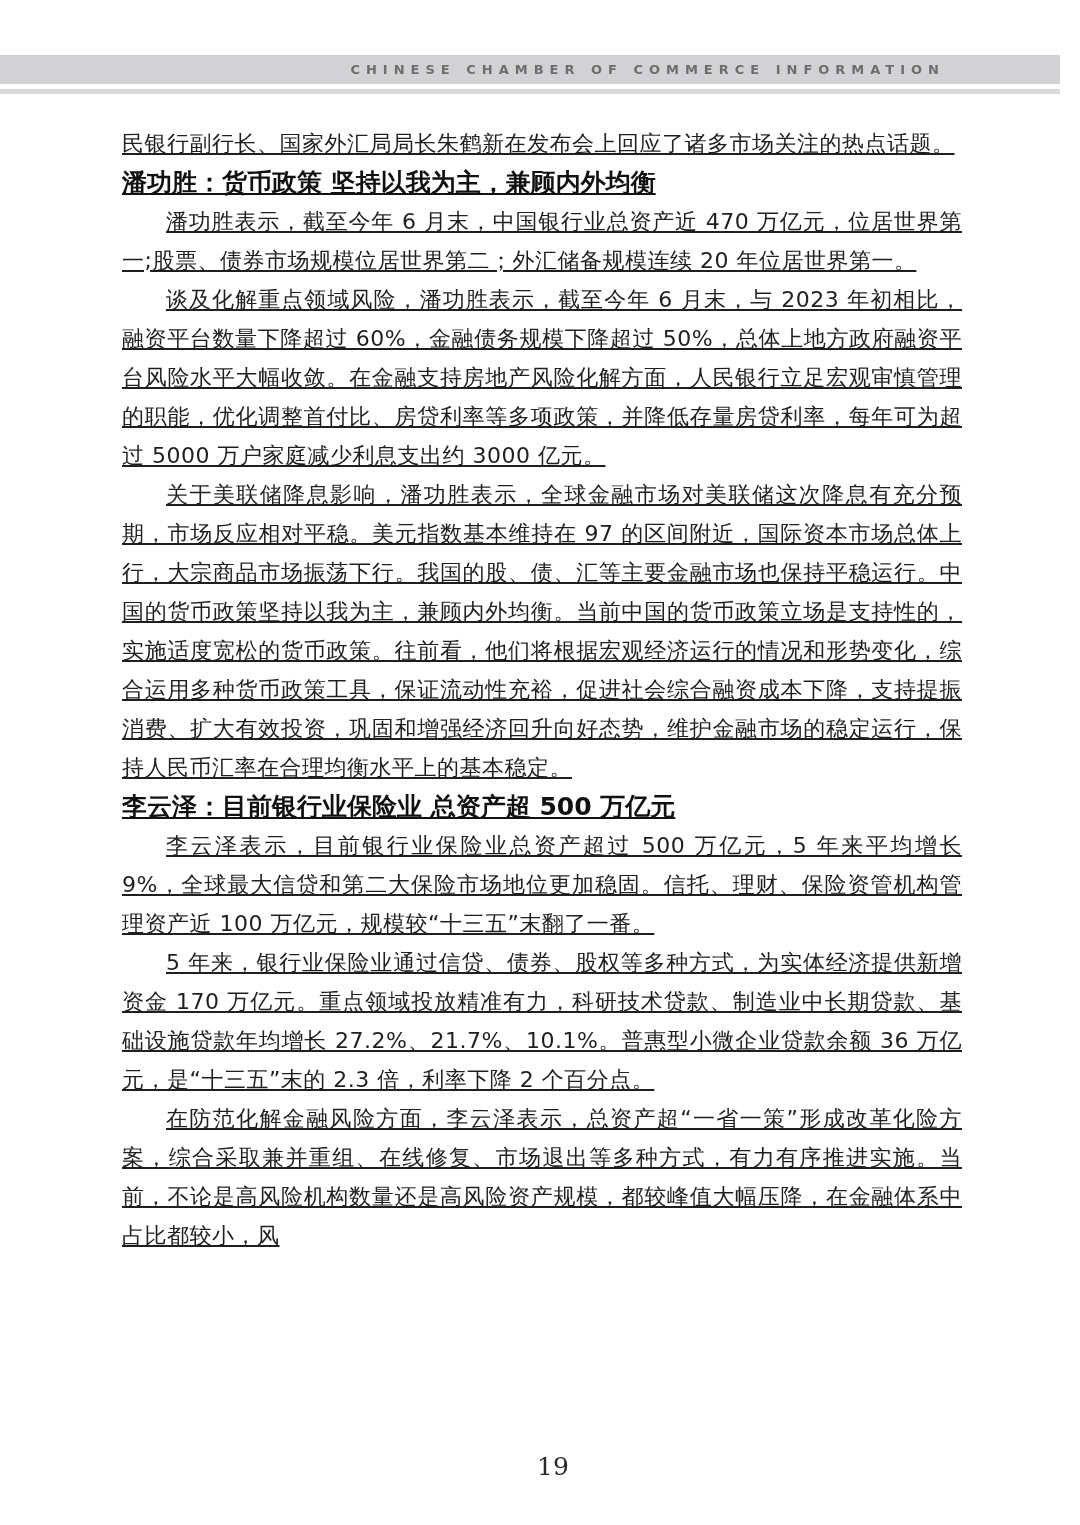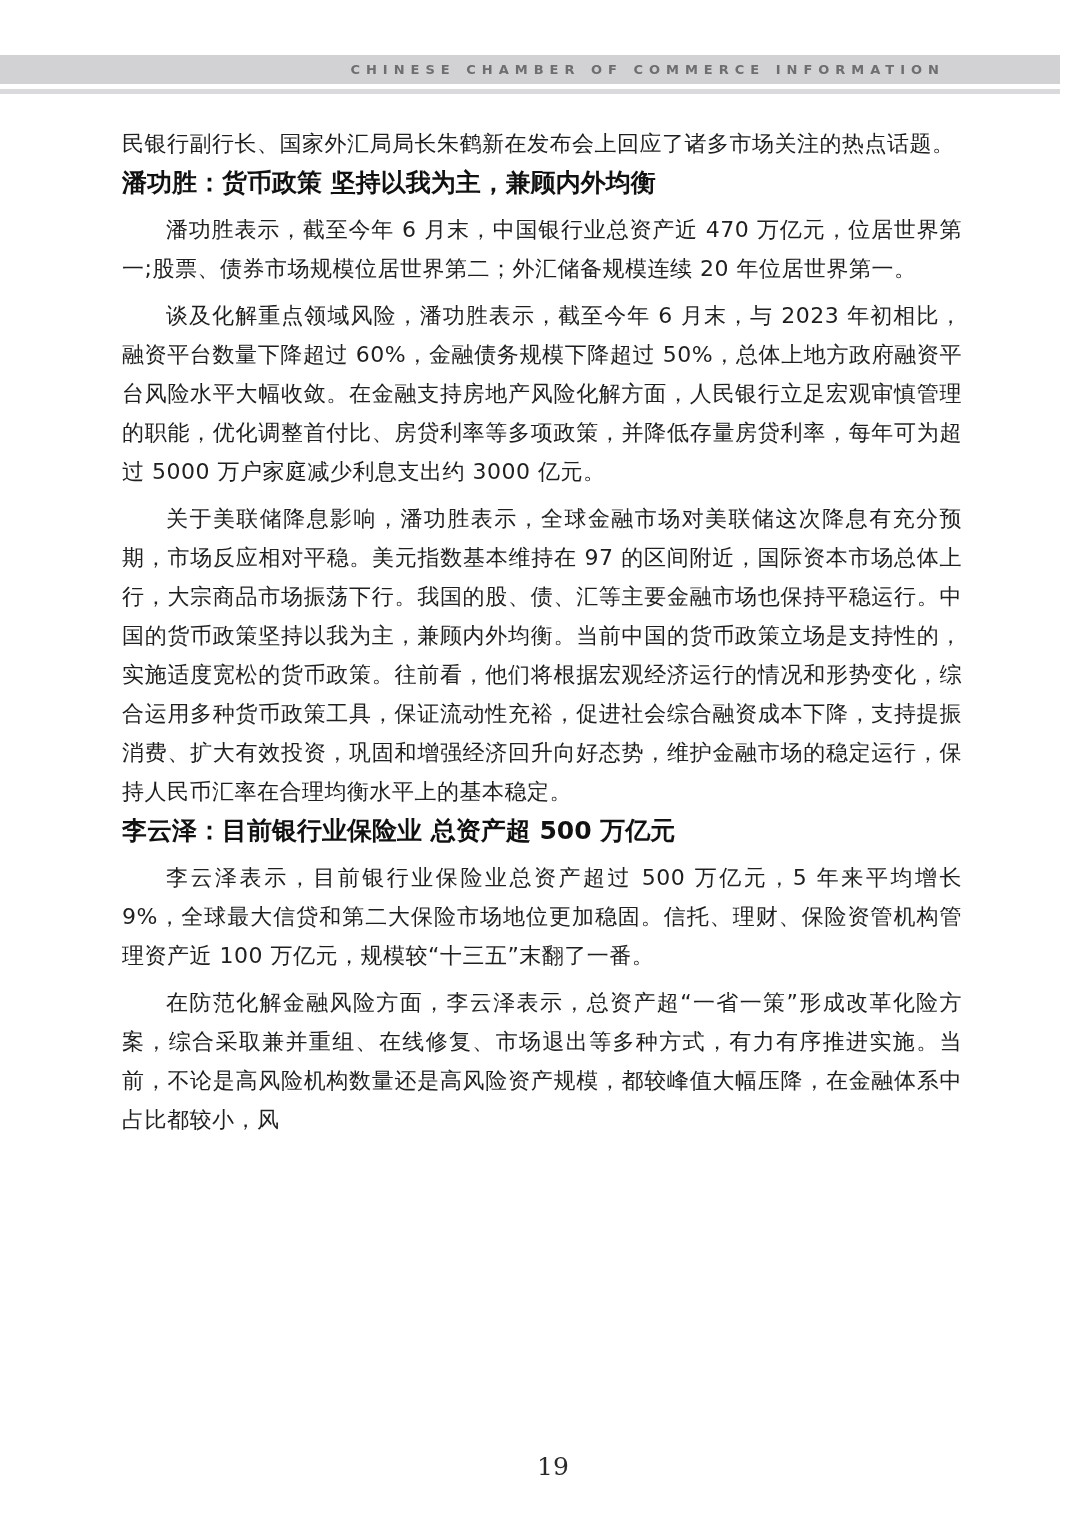--- a/index.html
+++ b/index.html
@@ -46,31 +46,31 @@
   .article {
     position: absolute;
     top: 124px;
     left: 122px;
     width: 840px;
     color: #1f1f1f;
   }
   .article p {
     margin: 0;
     padding: 0;
+    text-decoration: underline;
   }
   .article .body {
     font-size: 22px;
     line-height: 39px;
     text-align: justify;
     text-justify: inter-ideograph;
     letter-spacing: 0.5px;
   }
   .article .indent {
     text-indent: 2em;
-    margin-top: 8px;
   }
   .article .heading {
     font-size: 25px;
     line-height: 39px;
     font-weight: bold;
     text-align: left;
     color: #111111;
   }
   .footer {
     position: absolute;
@@ -97,20 +97,21 @@
   <div class="banner-divider"></div>
 
   <div class="article">
       <p class="body">民银行副行长、国家外汇局局长朱鹤新在发布会上回应了诸多市场关注的热点话题。</p>
       <p class="heading">潘功胜：货币政策 坚持以我为主，兼顾内外均衡</p>
       <p class="body indent">潘功胜表示，截至今年 6 月末，中国银行业总资产近 470 万亿元，位居世界第一;股票、债券市场规模位居世界第二；外汇储备规模连续 20 年位居世界第一。</p>
       <p class="body indent">谈及化解重点领域风险，潘功胜表示，截至今年 6 月末，与 2023 年初相比，融资平台数量下降超过 60%，金融债务规模下降超过 50%，总体上地方政府融资平台风险水平大幅收敛。在金融支持房地产风险化解方面，人民银行立足宏观审慎管理的职能，优化调整首付比、房贷利率等多项政策，并降低存量房贷利率，每年可为超过 5000 万户家庭减少利息支出约 3000 亿元。</p>
       <p class="body indent">关于美联储降息影响，潘功胜表示，全球金融市场对美联储这次降息有充分预期，市场反应相对平稳。美元指数基本维持在 97 的区间附近，国际资本市场总体上行，大宗商品市场振荡下行。我国的股、债、汇等主要金融市场也保持平稳运行。中国的货币政策坚持以我为主，兼顾内外均衡。当前中国的货币政策立场是支持性的，实施适度宽松的货币政策。往前看，他们将根据宏观经济运行的情况和形势变化，综合运用多种货币政策工具，保证流动性充裕，促进社会综合融资成本下降，支持提振消费、扩大有效投资，巩固和增强经济回升向好态势，维护金融市场的稳定运行，保持人民币汇率在合理均衡水平上的基本稳定。</p>
       <p class="heading">李云泽：目前银行业保险业 总资产超 500 万亿元</p>
       <p class="body indent">李云泽表示，目前银行业保险业总资产超过 500 万亿元，5 年来平均增长 9%，全球最大信贷和第二大保险市场地位更加稳固。信托、理财、保险资管机构管理资产近 100 万亿元，规模较“十三五”末翻了一番。</p>
+      <p class="body indent">5 年来，银行业保险业通过信贷、债券、股权等多种方式，为实体经济提供新增资金 170 万亿元。重点领域投放精准有力，科研技术贷款、制造业中长期贷款、基础设施贷款年均增长 27.2%、21.7%、10.1%。普惠型小微企业贷款余额 36 万亿元，是“十三五”末的 2.3 倍，利率下降 2 个百分点。</p>
       <p class="body indent">在防范化解金融风险方面，李云泽表示，总资产超“一省一策”形成改革化险方案，综合采取兼并重组、在线修复、市场退出等多种方式，有力有序推进实施。当前，不论是高风险机构数量还是高风险资产规模，都较峰值大幅压降，在金融体系中占比都较小，风</p>
     </div>
 
   <div class="footer">
     <span class="page-number">19</span>
   </div>
 
 </div>
 
 </body></html>

